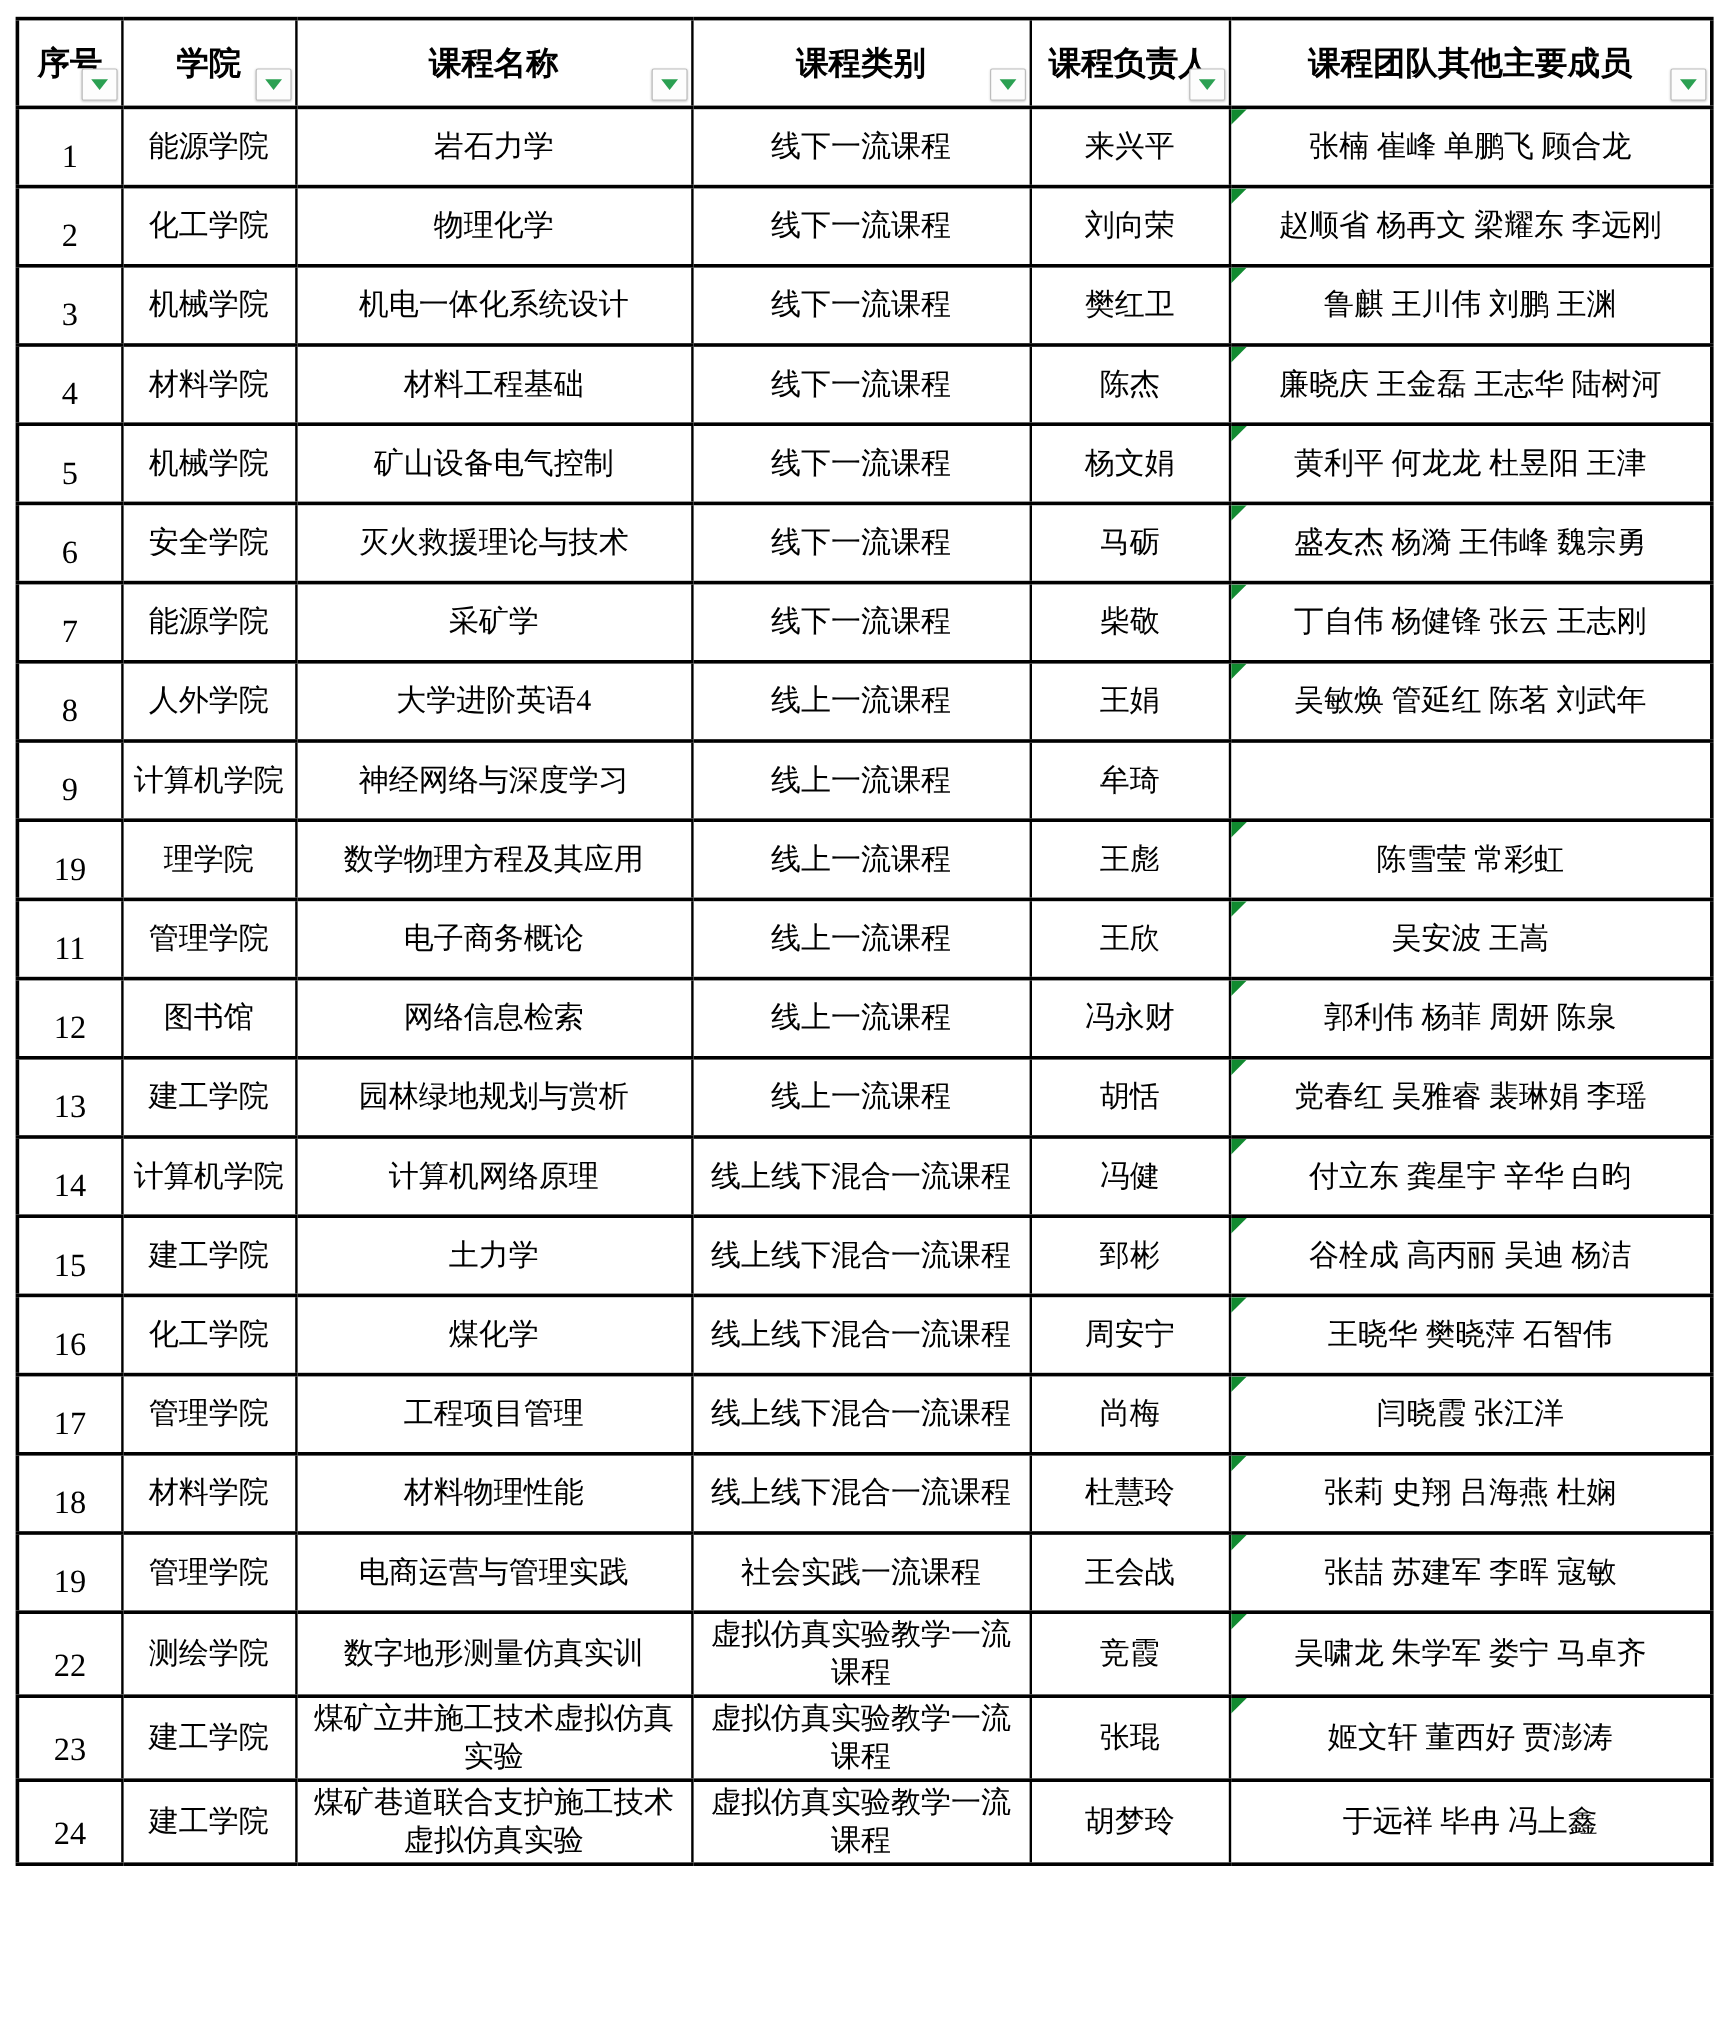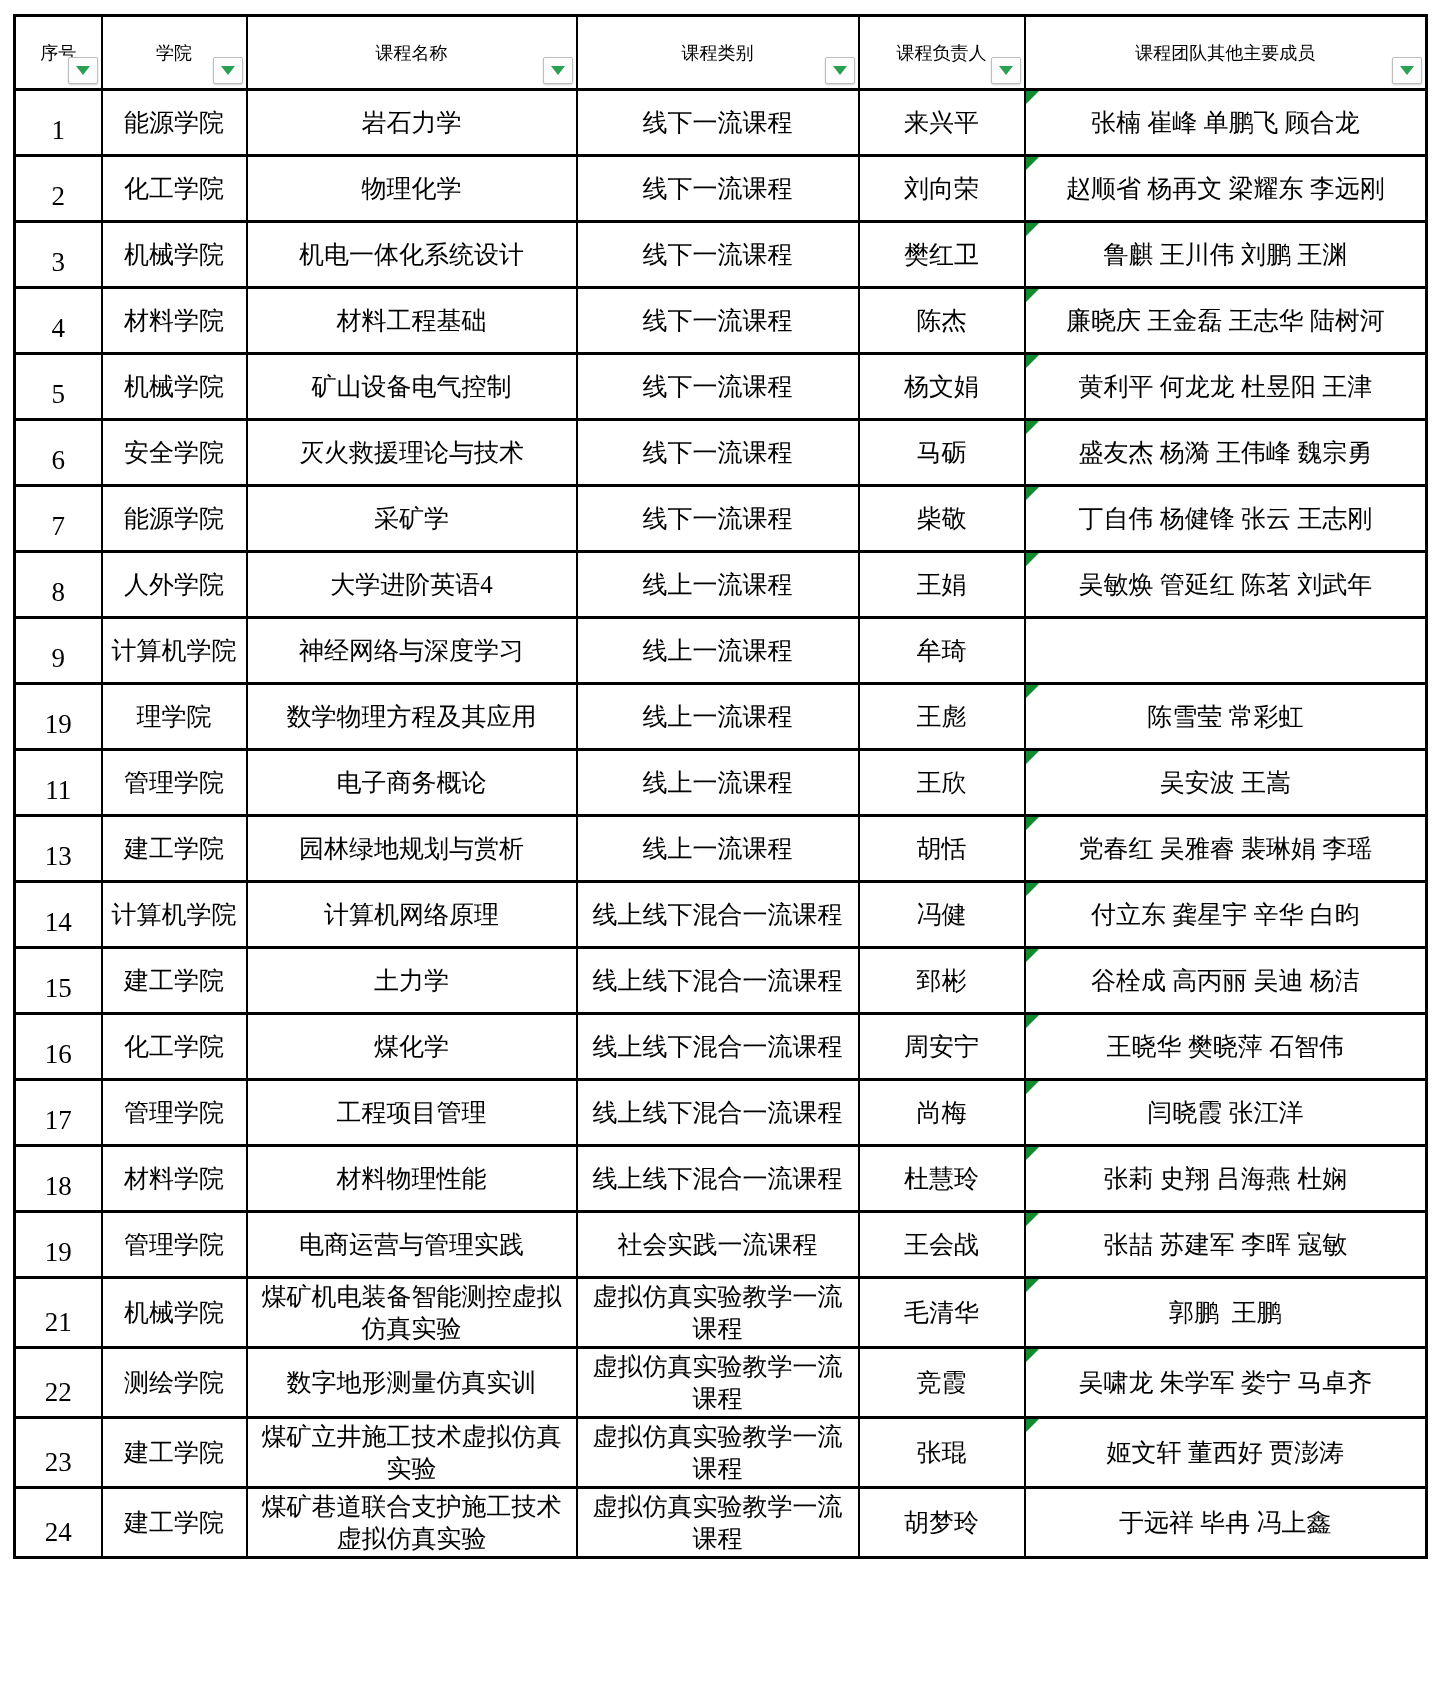--- a/index.html
+++ b/index.html
@@ -22,22 +22,22 @@
   th, td {
     border-style: solid;
     border-color: var(--border-color, #000);
     border-width: 3px 2px;
     text-align: center;
     position: relative;
     overflow: hidden;
   }
   th {
     height: 74px;
-    font-size: 18px;
-    font-weight: normal;
+    font-size: 27px;
+    font-weight: bold;
     vertical-align: middle;
     padding: 0 4px;
     color: #000;
   }
   tbody tr { height: 66px; }
   td {
     font-size: 25px;
     line-height: 1.26;
     vertical-align: middle;
     padding: 2px 6px;
@@ -227,20 +227,28 @@
 
   <tr>
     <td class="c-num">11</td>
     <td class="c-college">管理学院</td>
     <td class="c-course">电子商务概论</td>
     <td class="c-category">线上一流课程</td>
     <td class="c-leader">王欣</td>
     <td class="c-members">吴安波 王嵩<span class="flag"></span></td>
   </tr>
 
+  <tr>
+    <td class="c-num">12</td>
+    <td class="c-college">图书馆</td>
+    <td class="c-course">网络信息检索</td>
+    <td class="c-category">线上一流课程</td>
+    <td class="c-leader">冯永财</td>
+    <td class="c-members">郭利伟 杨菲 周妍 陈泉<span class="flag"></span></td>
+  </tr>
 
   <tr>
     <td class="c-num">13</td>
     <td class="c-college">建工学院</td>
     <td class="c-course">园林绿地规划与赏析</td>
     <td class="c-category">线上一流课程</td>
     <td class="c-leader">胡恬</td>
     <td class="c-members">党春红 吴雅睿 裴琳娟 李瑶<span class="flag"></span></td>
   </tr>
 
@@ -292,28 +300,20 @@
   <tr>
     <td class="c-num">19</td>
     <td class="c-college">管理学院</td>
     <td class="c-course">电商运营与管理实践</td>
     <td class="c-category">社会实践一流课程</td>
     <td class="c-leader">王会战</td>
     <td class="c-members">张喆 苏建军 李晖 寇敏<span class="flag"></span></td>
   </tr>
 
 
-  <tr>
-    <td class="c-num">21</td>
-    <td class="c-college">机械学院</td>
-    <td class="c-course">煤矿机电装备智能测控虚拟仿真实验</td>
-    <td class="c-category">虚拟仿真实验教学一流课程</td>
-    <td class="c-leader">毛清华</td>
-    <td class="c-members">郭鹏  王鹏<span class="flag"></span></td>
-  </tr>
 
   <tr>
     <td class="c-num">22</td>
     <td class="c-college">测绘学院</td>
     <td class="c-course">数字地形测量仿真实训</td>
     <td class="c-category">虚拟仿真实验教学一流课程</td>
     <td class="c-leader">竞霞</td>
     <td class="c-members">吴啸龙 朱学军 娄宁 马卓齐<span class="flag"></span></td>
   </tr>
 

